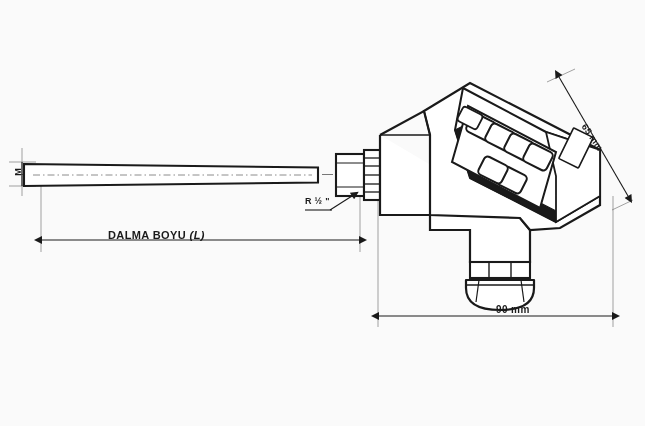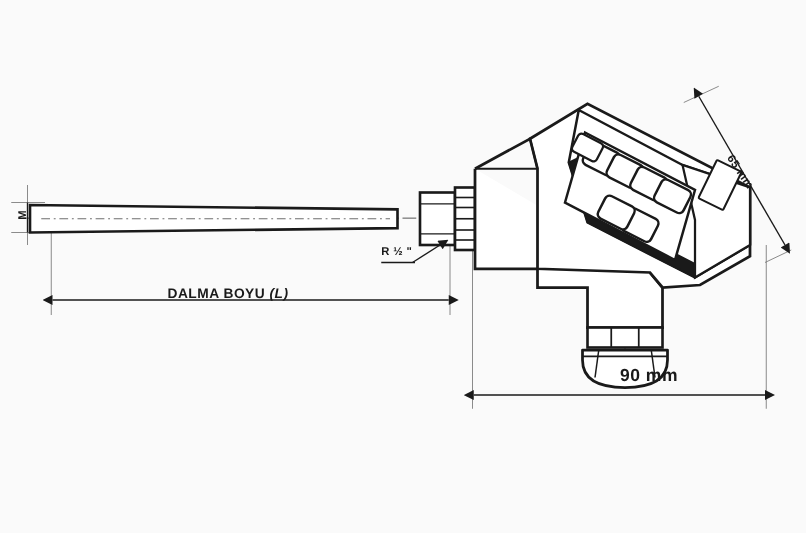--- a/index.html
+++ b/index.html
@@ -28,37 +28,36 @@
     color: #1a1a1a;
     white-space: nowrap;
     user-select: none;
   }
   #label-dalma-boyu {
     left: 108px;
     top: 229px;
     font-size: 11px;
     font-weight: bold;
     letter-spacing: 0.4px;
-    margin-left: 26px;
   }
   #label-dalma-boyu .ital {
     font-style: italic;
     font-weight: bold;
   }
   #label-r-thread {
     left: 305px;
     top: 196px;
     font-size: 9px;
     font-weight: bold;
     letter-spacing: 0.3px;
   }
   #label-90mm {
     left: 496px;
-    top: 292px;
-    font-size: 14px;
+    top: 304px;
+    font-size: 10px;
     font-weight: bold;
     letter-spacing: 0.4px;
   }
   #label-65mm {
     left: 588px;
     top: 122px;
     font-size: 9px;
     font-weight: bold;
     letter-spacing: 0.4px;
     transform: rotate(56deg);

